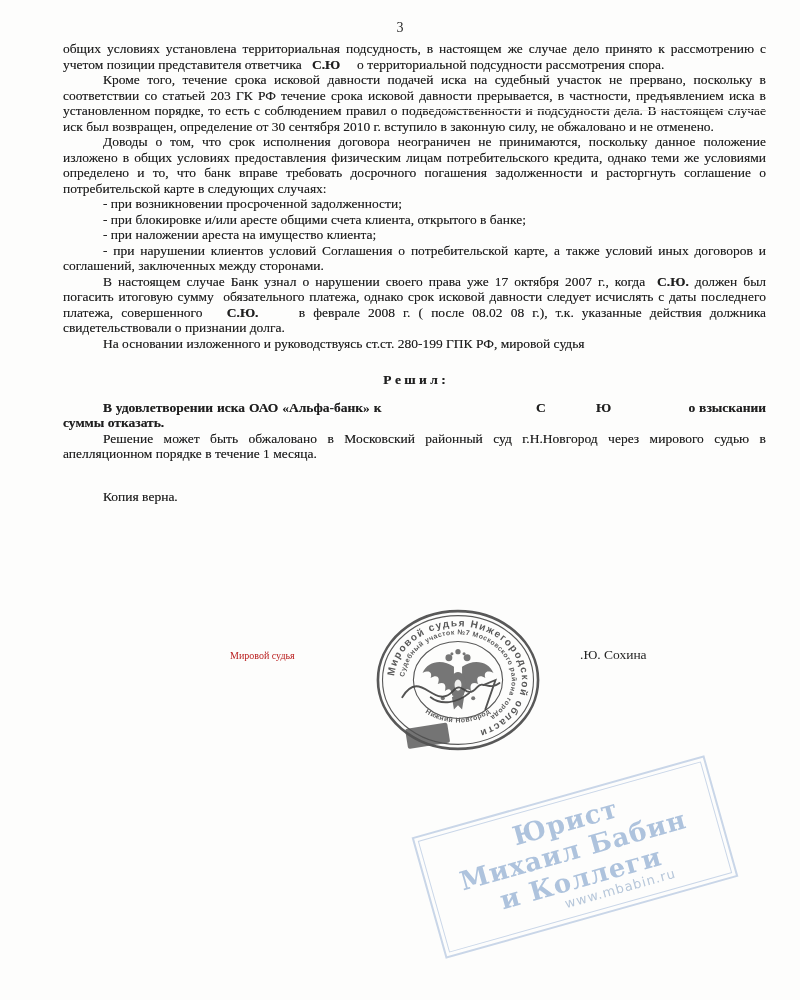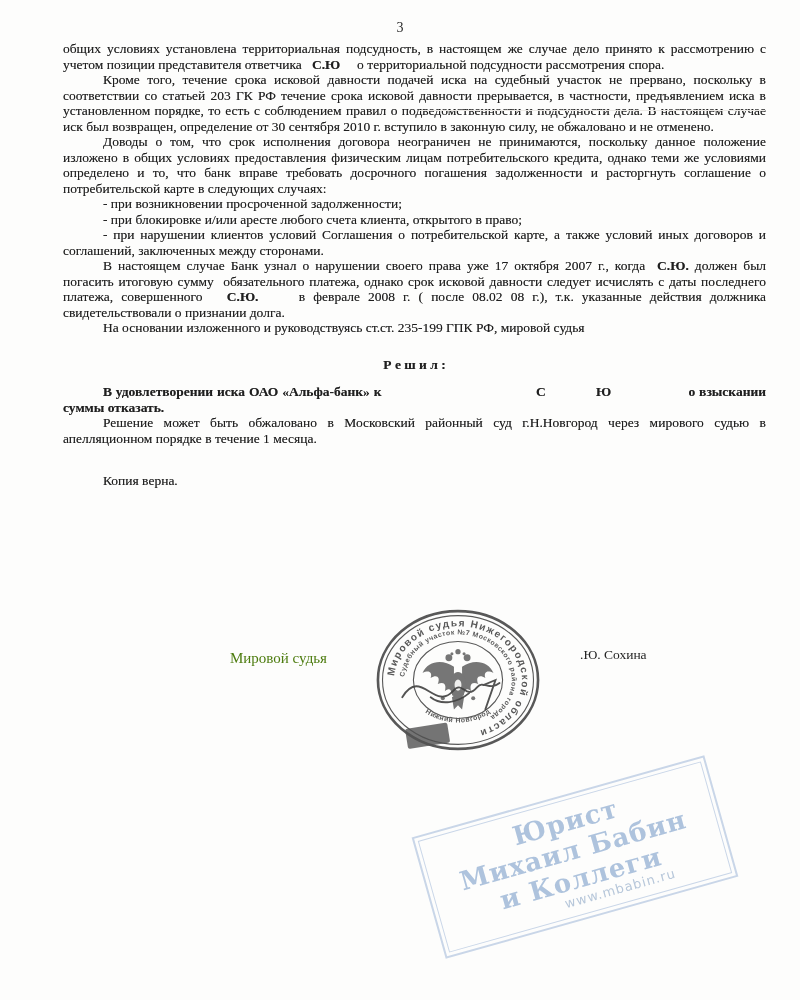--- a/index.html
+++ b/index.html
@@ -20,21 +20,21 @@
     text-shadow:0 0 .4px rgba(40,40,40,.55);
   }
   .para{margin:0;text-align:justify;text-indent:40px;}
   .para.noindent{text-indent:0;}
   .para.heading{text-align:center;text-indent:0;font-weight:700;margin:21px 0 12px 0;}
   .para.decision{font-weight:700;font-family:Liberation Serif, serif;}
   .para.copy{margin-top:27px;}
   .b{font-weight:700;}
   .scan-line{position:absolute;left:420px;top:110px;width:345px;height:1px;background:#eceae6;}
   
-  .sig-role{position:absolute;left:230px;top:650px;font-size:15px;color:#4d7c0f;}
+  .sig-role{position:absolute;left:230px;top:650px;font-size:10px;color:#b91c1c;}
   .sig-name{position:absolute;left:536px;top:647px;font-size:13.5px;color:#242424;margin-left:44px;}
   
   .stamp{position:absolute;left:371px;top:604px;width:174px;height:152px;opacity:.85;}
   .stamp text{font-family:"Liberation Sans", sans-serif;fill:#3c3c3c;}
   .ring1t{font-size:10px;font-weight:700;letter-spacing:1.4px;}
   .ring2t{font-size:6.8px;font-weight:700;letter-spacing:.5px;}
   
   .wm{
     position:absolute;left:423px;top:794px;width:304px;height:126px;
     transform:rotate(-15.7deg);
@@ -61,24 +61,25 @@
 
   <div class="pageno">3</div>
 
   <div class="scan-line"></div>
 
   <div class="doc">
       <p class="para noindent"><span>общих условиях установлена территориальная подсудность, в настоящем же случае дело принято к рассмотрению с учетом позиции представителя ответчика&nbsp;&nbsp;&nbsp;</span><span class="b">С.Ю</span><span>&nbsp;&nbsp;&nbsp;&nbsp; о территориальной подсудности рассмотрения спора.</span></p>
       <p class="para"><span>Кроме того, течение срока исковой давности подачей иска на судебный участок не прервано, поскольку в соответствии со статьей 203 ГК РФ течение срока исковой давности прерывается, в частности, предъявлением иска в установленном порядке, то есть с соблюдением правил о подведомственности и подсудности дела. В настоящем случае иск был возвращен, определение от 30 сентября 2010 г. вступило в законную силу, не обжаловано и не отменено.</span></p>
       <p class="para"><span>Доводы о том, что срок исполнения договора неограничен не принимаются, поскольку данное положение изложено в общих условиях предоставления физическим лицам потребительского кредита, однако теми же условиями определено и то, что банк вправе требовать досрочного погашения задолженности и расторгнуть соглашение о потребительской карте в следующих случаях:</span></p>
       <p class="para"><span>- при возникновении просроченной задолженности;</span></p>
-      <p class="para"><span>- при блокировке и/или аресте любого счета клиента, открытого в право;</span></p>
+      <p class="para"><span>- при блокировке и/или аресте общими счета клиента, открытого в банке;</span></p>
+      <p class="para"><span>- при наложении ареста на имущество клиента;</span></p>
       <p class="para"><span>- при нарушении клиентов условий Соглашения о потребительской карте, а также условий иных договоров и соглашений, заключенных между сторонами.</span></p>
       <p class="para"><span>В настоящем случае Банк узнал о нарушении своего права уже 17 октября 2007 г., когда&nbsp;&nbsp;</span><span class="b">С.Ю.</span><span> должен был погасить итоговую сумму&nbsp; обязательного платежа, однако срок исковой давности следует исчислять с даты последнего платежа, совершенного&nbsp;&nbsp;&nbsp;</span><span class="b">С.Ю.</span><span>&nbsp;&nbsp;&nbsp;&nbsp; в феврале 2008 г. ( после 08.02 08 г.), т.к. указанные действия должника свидетельствовали о признании долга.</span></p>
-      <p class="para"><span>На основании изложенного и руководствуясь ст.ст. 235-199 ГПК РФ, мировой судья</span></p>
+      <p class="para"><span>На основании изложенного и руководствуясь ст.ст. 280-199 ГПК РФ, мировой судья</span></p>
       <p class="para heading"><span class="b">Р е ш и л :</span></p>
       <p class="para decision"><span class="b">В удовлетворении иска ОАО «Альфа-банк» к&nbsp;&nbsp;&nbsp;&nbsp;&nbsp;&nbsp;&nbsp;&nbsp;&nbsp;&nbsp;&nbsp;&nbsp;&nbsp;&nbsp;&nbsp;&nbsp;&nbsp;&nbsp;&nbsp;&nbsp;&nbsp;&nbsp;&nbsp;&nbsp;&nbsp;&nbsp;&nbsp;&nbsp;&nbsp;&nbsp;&nbsp;&nbsp;&nbsp;&nbsp;&nbsp;&nbsp;&nbsp;&nbsp;&nbsp;&nbsp;С&nbsp;&nbsp;&nbsp;&nbsp;&nbsp;&nbsp;&nbsp;&nbsp;&nbsp;&nbsp;&nbsp;&nbsp;&nbsp;Ю&nbsp;&nbsp;&nbsp;&nbsp;&nbsp;&nbsp;&nbsp;&nbsp;&nbsp;&nbsp;&nbsp;&nbsp;&nbsp;&nbsp;&nbsp;&nbsp;&nbsp;&nbsp;&nbsp;&nbsp;о взыскании суммы отказать.</span></p>
       <p class="para"><span>Решение может быть обжаловано в Московский районный суд г.Н.Новгород через мирового судью в апелляционном порядке в течение 1 месяца.</span></p>
       <p class="para copy"><span>Копия верна.</span></p>
     </div>
 
   <span class="sig-role">Мировой судья</span>
   <span class="sig-name">.Ю. Сохина</span>
 
   <svg class="stamp" viewBox="0 0 170 150" xmlns="http://www.w3.org/2000/svg">

